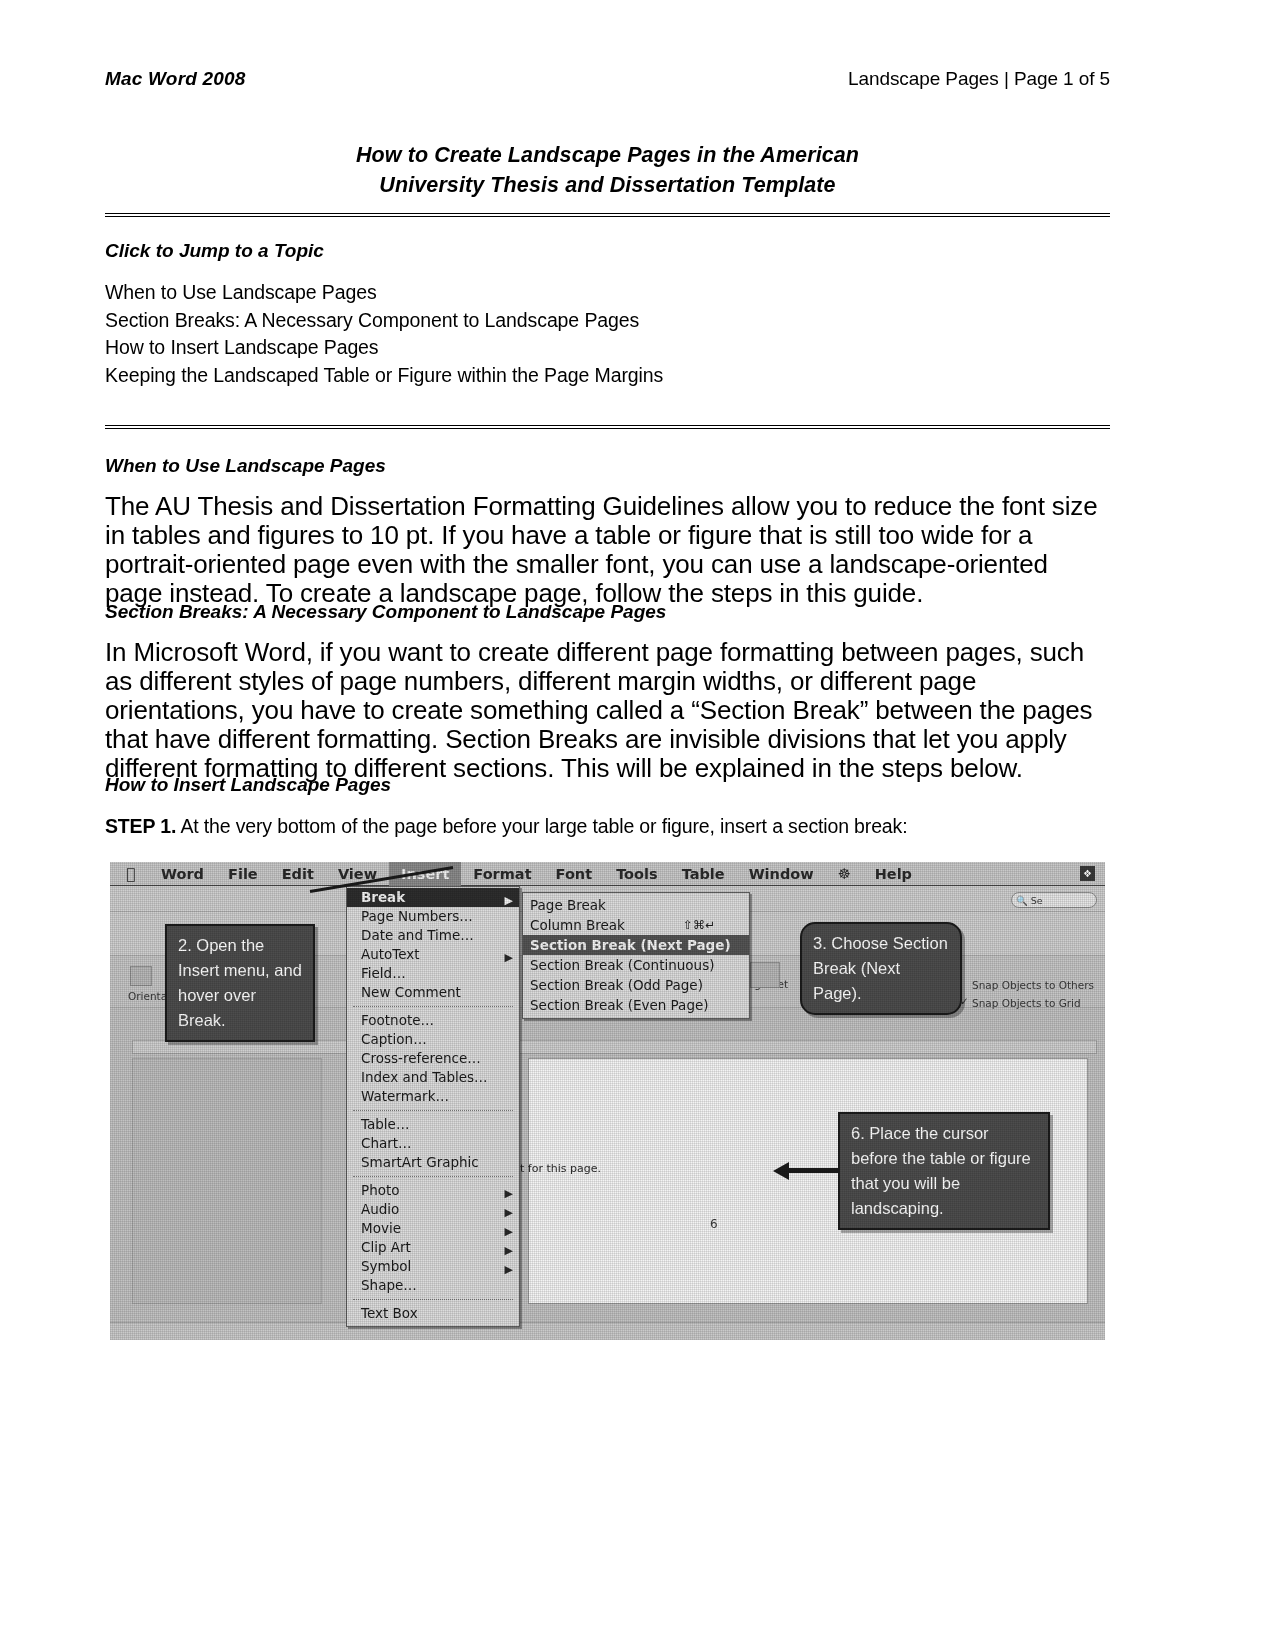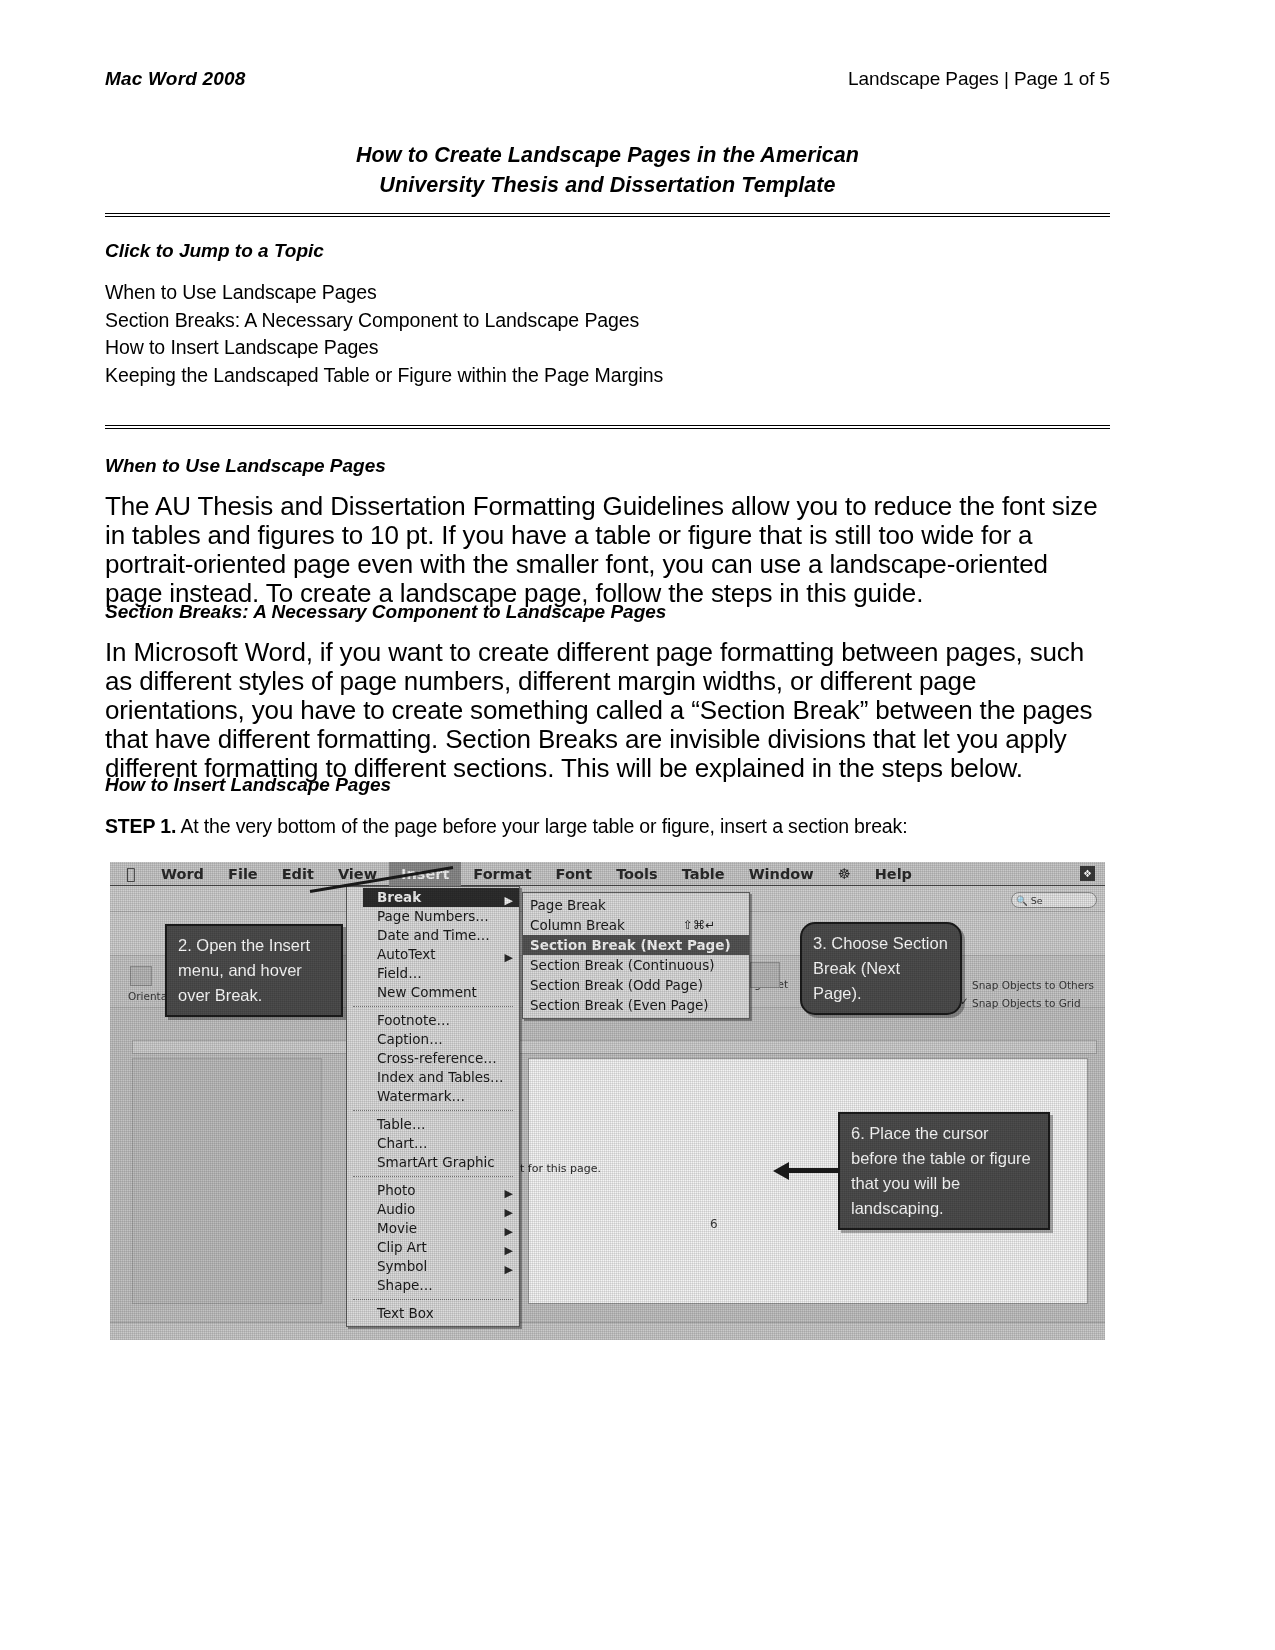--- a/index.html
+++ b/index.html
@@ -244,21 +244,20 @@
     z-index: 12;
     box-shadow: 2px 2px 0 rgba(0,0,0,0.35);
   }
   .dd-item {
     position: relative;
     font-size: 13.5px;
     line-height: 19px;
     padding: 0 14px 0 14px;
     color: #1b1b1b;
     white-space: nowrap;
-    margin-left: 16px;
   }
   .dd-item.sel {
     background: #2e2e2e;
     color: #f4f4f4;
     font-weight: bold;
   }
   .dd-item .arrow {
     position: absolute;
     right: 6px; top: 3px;
     font-size: 11px;
@@ -303,21 +302,21 @@
     background: #4d4d4d;
     color: #ffffff;
     border: 2px solid #1c1c1c;
     font-family: "Liberation Sans", sans-serif;
     font-size: 16.5px;
     line-height: 25px;
     padding: 7px 11px;
     z-index: 20;
     box-shadow: 3px 3px 0 rgba(0,0,0,0.30);
   }
-  #callout2 { top: 62px;  left: 55px;  width: 178px; }
+  #callout2 { top: 62px;  left: 55px;  width: 150px; }
   #callout3 { top: 60px;  left: 690px; width: 162px; border-radius: 15px; }
   #callout1 { top: 250px; left: 728px; width: 212px; }
   
   .leader {
     position: absolute;
     background: #1c1c1c;
     z-index: 18;
   }
   #leader2a { top: 28px; left: 200px; width: 145px; height: 3px;
               transform: rotate(-9.5deg); transform-origin: left center; }

